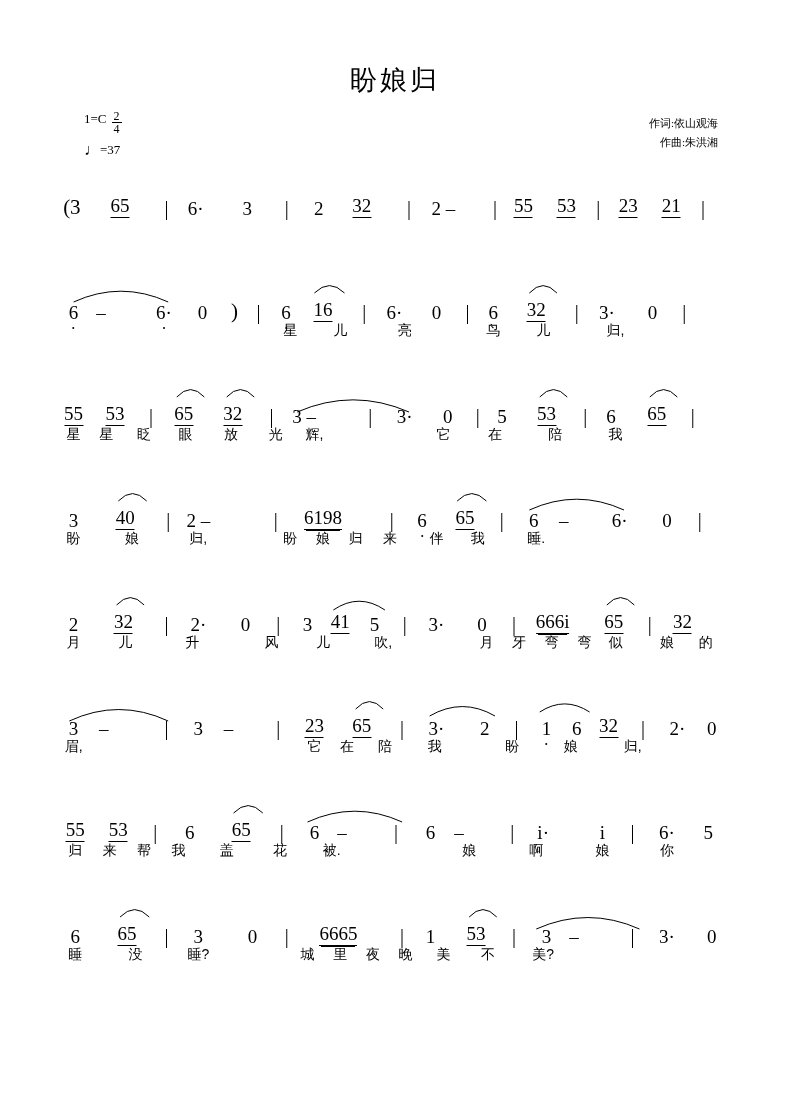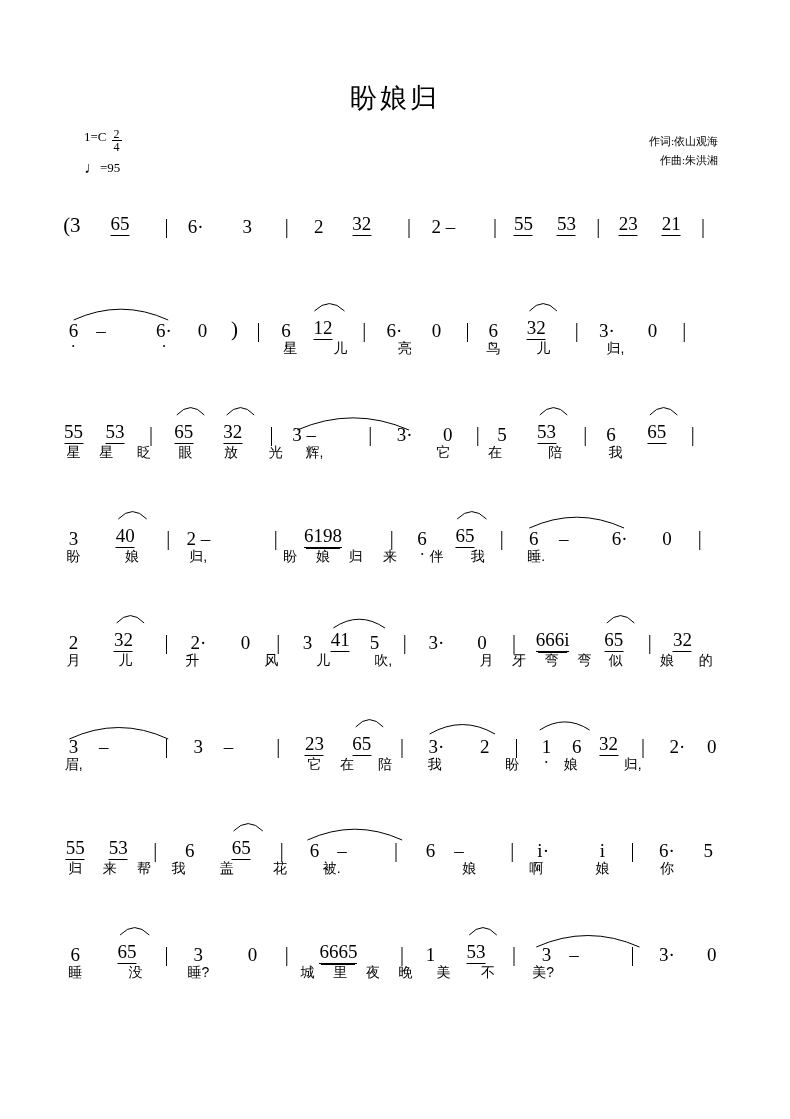--- a/index.html
+++ b/index.html
@@ -18,21 +18,21 @@
   .sheet {
     position: relative;
     width: 790px;
     height: 1119px;
     background: #ffffff;
   }
   .title {
     text-align: center;
     font-size: 27px;
     letter-spacing: 3px;
-    margin-top: 80px;
+    margin-top: 62px;
     font-family: "Liberation Serif", serif;
     font-weight: normal;
   }
   .meta-row {
     position: relative;
     height: 56px;
     margin-top: 10px;
     padding-left: 44px;
   }
   .key-block {
@@ -172,21 +172,21 @@
   <div class="meta-row">
     <div class="key-block">
       <div class="key-line">
         <span class="key-text">1=C</span>
         <span class="meter">
           <span class="num">2</span>
           <span class="den">4</span>
         </span>
       </div>
       <div class="tempo">
-        <span class="note-glyph">♩</span><span>=95</span>
+        <span class="note-glyph">♩</span><span>=37</span>
       </div>
     </div>
     <div class="credits">
       <div>作词:依山观海</div>
       <div>作曲:朱洪湘</div>
     </div>
   </div>
 
   <div class="staff" id="staff">
       <div class="system">
@@ -219,21 +219,21 @@
             <path d="M 249.4 23 Q 264.45 8.15 279.5 23" fill="none" stroke="#000" stroke-width="1"></path>
             <path d="M 464.4 23 Q 478.15999999999997 8.15 491.92 23" fill="none" stroke="#000" stroke-width="1"></path>
           </svg>
           <span class="tok dot-low" style="left: 8.6px;">6</span>
           <span class="tok " style="left: 36.12px;">–</span>
           <span class="tok dot-low" style="left: 98.9px;">6·</span>
           <span class="tok " style="left: 137.6px;">0</span>
           <span class="tok paren" style="left: 169.42px;">)</span>
           <span class="tok bar" style="left: 193.5px;">|</span>
           <span class="tok dot-low" style="left: 221.02px;">6</span>
-          <span class="tok num-u1" style="left: 258px;">12</span>
+          <span class="tok num-u1" style="left: 258px;">16</span>
           <span class="tok bar" style="left: 299.28px;">|</span>
           <span class="tok " style="left: 329.38px;">6·</span>
           <span class="tok " style="left: 371.52px;">0</span>
           <span class="tok bar" style="left: 402.48px;">|</span>
           <span class="tok " style="left: 428.28px;">6</span>
           <span class="tok num-u1" style="left: 471.28px;">32</span>
           <span class="tok bar" style="left: 511.7px;">|</span>
           <span class="tok " style="left: 541.8px;">3·</span>
           <span class="tok " style="left: 587.38px;">0</span>
           <span class="tok bar" style="left: 619.2px;">|</span>

